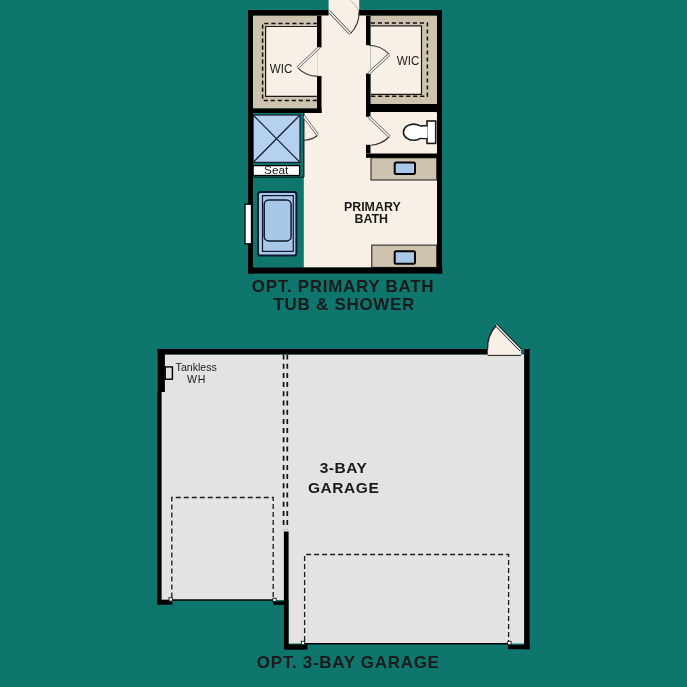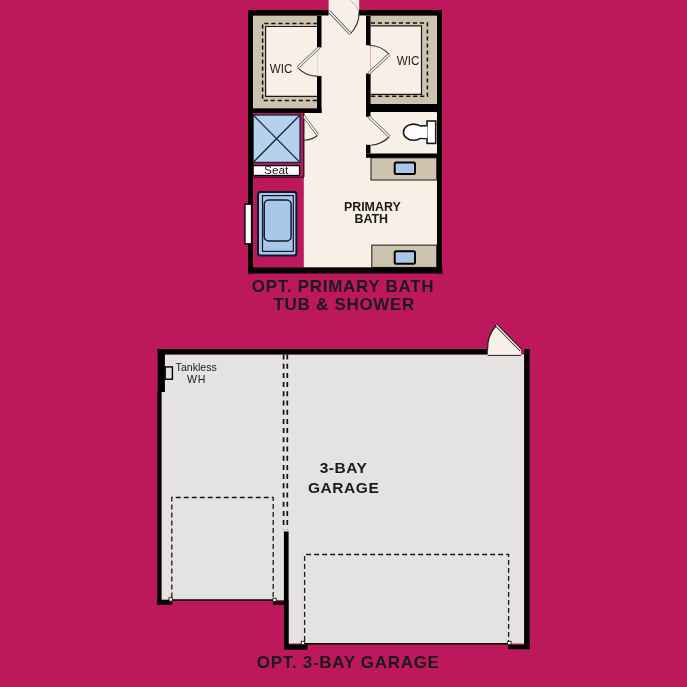--- a/index.html
+++ b/index.html
@@ -1,16 +1,16 @@
 <!DOCTYPE html>
 <html><head>
 <meta charset="utf-8">
 <style>
   html,body{margin:0;padding:0;background:#ffffff;}
-  #page{position:relative;width:687px;height:687px;background:#be185d;overflow:hidden;}
+  #page{position:relative;width:687px;height:687px;background:#0f766e;overflow:hidden;}
   svg{position:absolute;top:0;left:0;}
   text{font-family:"Liberation Sans",sans-serif;fill:#1a1a1a;}
 </style>
 </head>
 <body>
 <div id="page">
 <svg width="687" height="687" viewBox="0 0 687 687">
 
   <g>
         <rect x="328.6" y="0" width="30.6" height="15.5" fill="#f8f0e6"></rect>

